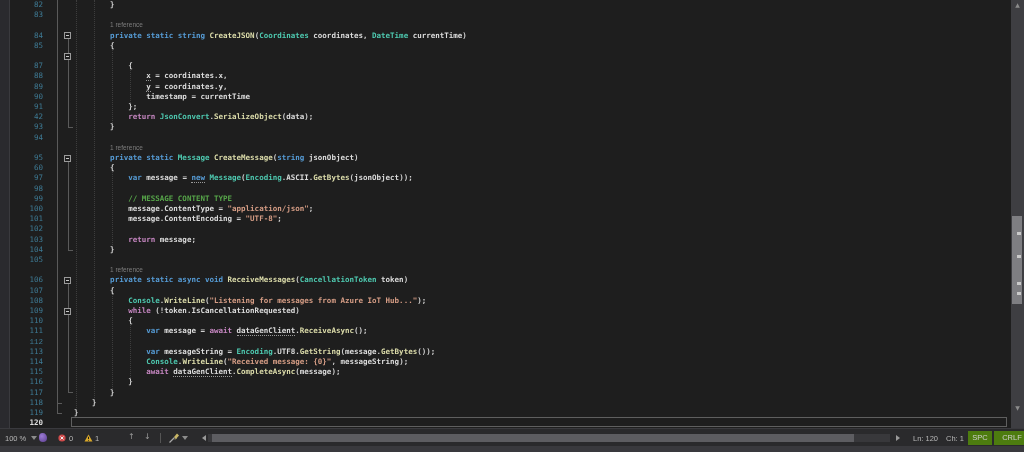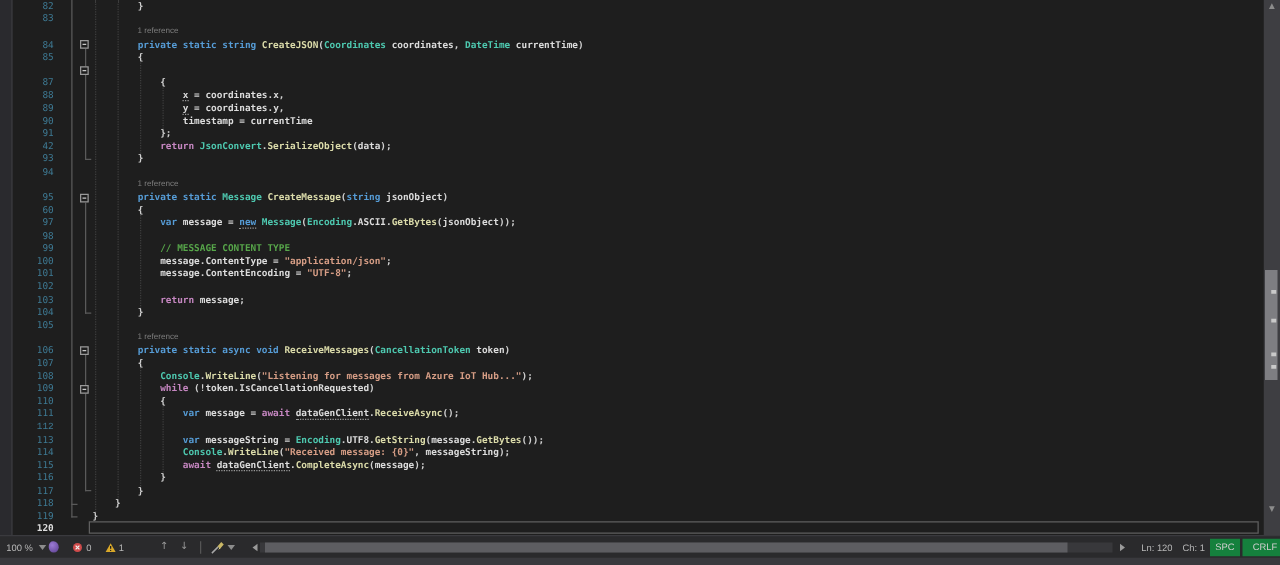--- a/index.html
+++ b/index.html
@@ -35,21 +35,21 @@
   .mark{position:absolute;}
   
   .botbar{position:absolute;left:0;top:428px;width:1024px;height:18px;background:#2a2a2c;border-top:1px solid #3a3a3e;box-sizing:border-box;
           font-family:"Liberation Sans",sans-serif;font-size:7.5px;color:#b8b8b8;}
   .botbar .item{position:absolute;top:5px;line-height:9px;}
   .caret{position:absolute;width:0;height:0;border-left:3px solid transparent;border-right:3px solid transparent;border-top:4px solid #8c8c8c;}
   .udarrow{position:absolute;top:3px;color:#9b9b9b;font-size:8px;font-family:"DejaVu Sans",sans-serif;}
   .vr{position:absolute;top:4px;width:1px;height:10px;background:#555;}
   .hsb-track{position:absolute;left:208px;top:5px;width:682px;height:8px;background:#38383b;}
   .hsb-thumb{position:absolute;left:4px;top:0;width:642px;height:8px;background:#5d5d61;}
-  .sb-btn{position:absolute;top:2px;height:14px;background:#15803d;color:#cfcfcf;text-align:center;line-height:14px;}
+  .sb-btn{position:absolute;top:2px;height:14px;background:#4d7c0f;color:#cfcfcf;text-align:center;line-height:14px;}
   .bottom-strip{position:absolute;left:0;top:446px;width:1024px;height:6px;background:#39393d;}
   .tri-l{width:0;height:0;border-top:3px solid transparent;border-bottom:3px solid transparent;border-right:4px solid #9a9a9a;position:absolute;top:6px;}
   .tri-r{width:0;height:0;border-top:3px solid transparent;border-bottom:3px solid transparent;border-left:4px solid #9a9a9a;position:absolute;top:6px;}
 </style>
 </head>
 <body>
 
 <div id="root">
 
   <div class="left-strip"></div>

